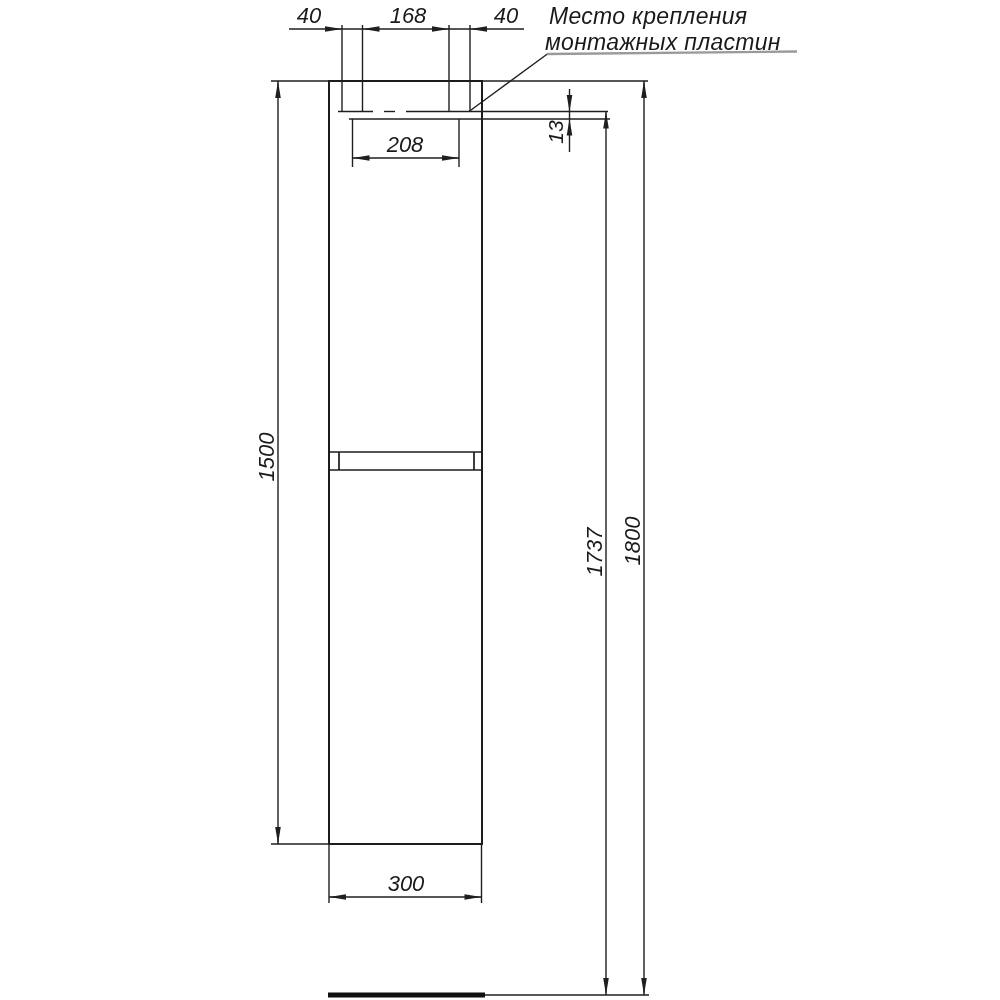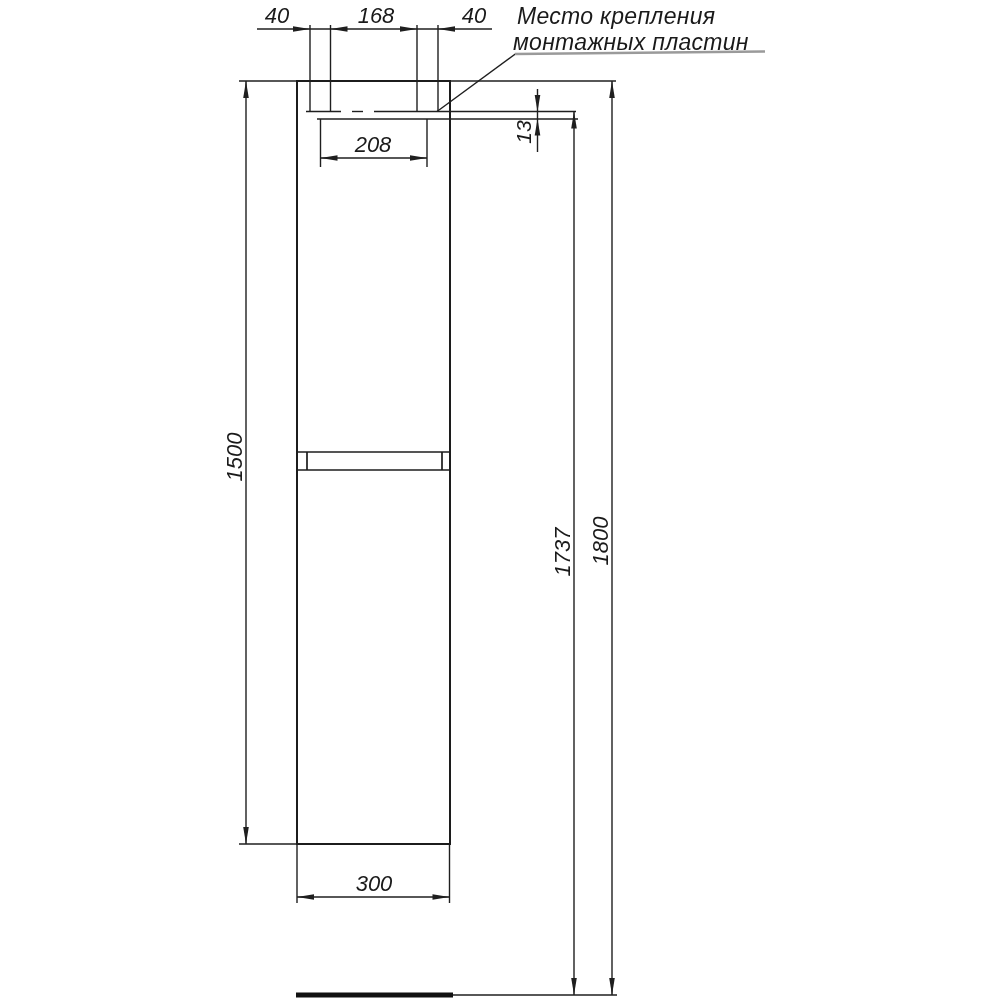--- a/index.html
+++ b/index.html
@@ -1,16 +1,16 @@
 <!DOCTYPE html>
 <html><head>
 <meta charset="utf-8">
 <style>
   html,body{margin:0;padding:0;background:#ffffff;}
-  .drawing-page{width:888px;height:1000px;position:relative;background:#ffffff;overflow:hidden;}
+  .drawing-page{width:888px;height:1000px;position:relative;background:#ffffff;overflow:hidden;padding-left:32px;}
   svg{display:block;}
   .ln{stroke:#1f1f1f;stroke-width:1.4;fill:none;}
   .ln-cab{stroke:#1c1c1c;stroke-width:2;fill:none;}
   .ln-div{stroke:#1c1c1c;stroke-width:1.7;fill:none;}
   .ln-floor-thick{stroke:#111111;stroke-width:5;fill:none;}
   .ln-underline{stroke:#9a9a9a;stroke-width:2.4;fill:none;}
   .ah{fill:#1f1f1f;stroke:none;}
   .dim-txt{font-family:"Liberation Sans","DejaVu Sans",sans-serif;font-style:italic;font-size:22px;fill:#1a1a1a;}
   .dim-txt-sm{font-family:"Liberation Sans","DejaVu Sans",sans-serif;font-style:italic;font-size:21px;fill:#1a1a1a;}
   .note-txt{font-family:"Liberation Sans","DejaVu Sans",sans-serif;font-style:italic;font-size:23px;fill:#1a1a1a;letter-spacing:.3px;}

